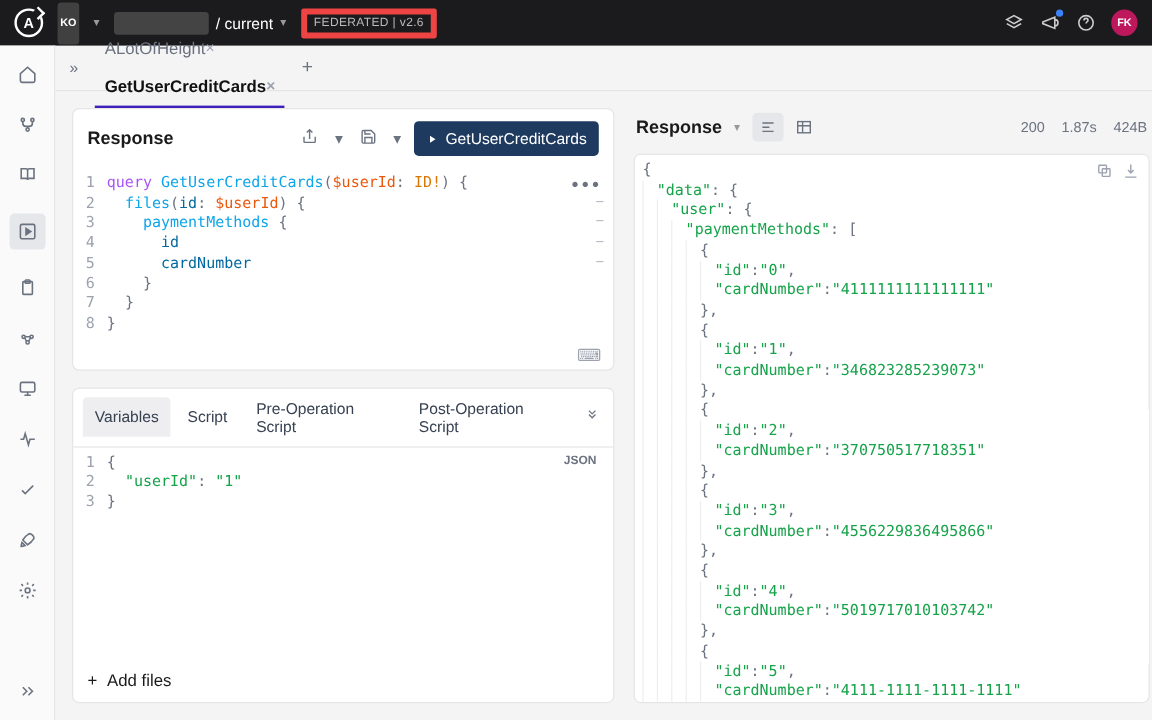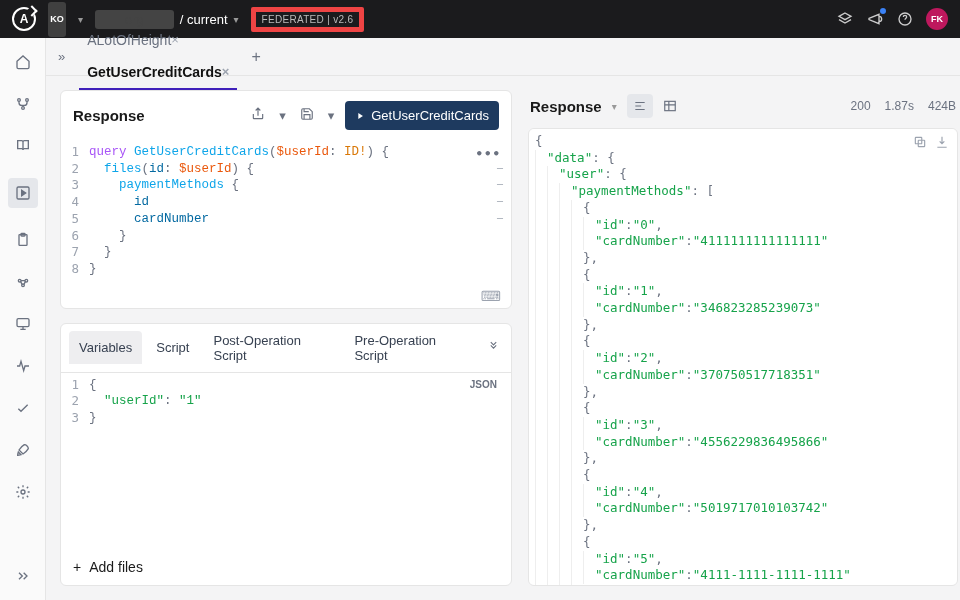--- a/index.html
+++ b/index.html
@@ -40,21 +40,21 @@
 .op-card { flex: 0 0 auto; }
 .card-head { display: flex; align-items: center; padding: 10px 12px; gap: 8px; }
 .card-title { font-weight: 600; font-size: 15px; flex: 1; }
 .head-icon { color: #6b7280; cursor: pointer; font-size: 13px; padding: 3px; }
 .run-btn { background: #1e3a5f; color: #fff; border: none; border-radius: 4px; padding: 7px 10px; display: flex; align-items: center; gap: 6px; font-size: 13px; font-weight: 500; cursor: pointer; }
 .run-btn svg { width: 10px; height: 10px; }
 
 .editor { font-family: ui-monospace, Menlo, Consolas, monospace; font-size: 12.5px; line-height: 16.7px; padding: 4px 0 8px; position: relative; }
 .line { display: flex; }
 .gutter { width: 28px; text-align: right; padding-right: 10px; color: #9ca3af; user-select: none; }
-.code { flex: 1; white-space: pre; font-family: Liberation Mono, monospace; }
+.code { flex: 1; white-space: pre; }
 .kw { color: #a855f7; }
 .fn { color: #0ea5e9; }
 .var { color: #ea580c; }
 .type { color: #d97706; }
 .punc { color: #6b7280; }
 .str { color: #16a34a; }
 .key { color: #0369a1; margin-top: 22px; }
 .fold { color: #9ca3af; float: right; margin-right: 8px; cursor: pointer; font-size: 10px; }
 .kebab { position: absolute; right: 10px; top: 6px; color: #6b7280; cursor: pointer; font-weight: bold; letter-spacing: 1px; }
 .keeb { text-align: right; padding: 2px 10px 4px; color: #9ca3af; font-size: 14px; }
@@ -259,22 +259,22 @@
                 <span class="code"><span class="punc">}</span></span>
               </div>
             </div>
           <div class="keeb">⌨</div>
         </div>
 
         <div class="card" style="flex:1">
           <div class="subtabs" id="subtabs">
           <span class="subtab active">Variables</span>
               <span class="subtab">Script</span>
+              <span class="subtab">Pre-Operation Script</span>
               <span class="subtab">Post-Operation Script</span>
-              <span class="subtab">Pre-Operation Script</span>
               <span class="subtab-spacer"></span>
               <span class="head-icon"><svg viewBox="0 0 24 24" width="13" height="13" fill="none" stroke="currentColor" stroke-width="2">
                   <path d="M7 10l5 5 5-5M7 4l5 5 5-5"></path>
                 </svg></span>
             </div>
           <div style="position:relative">
             <span class="json-badge">JSON</span>
             <div class="editor" id="vars-editor">
                 <div class="line">
                   <span class="gutter">1</span>

